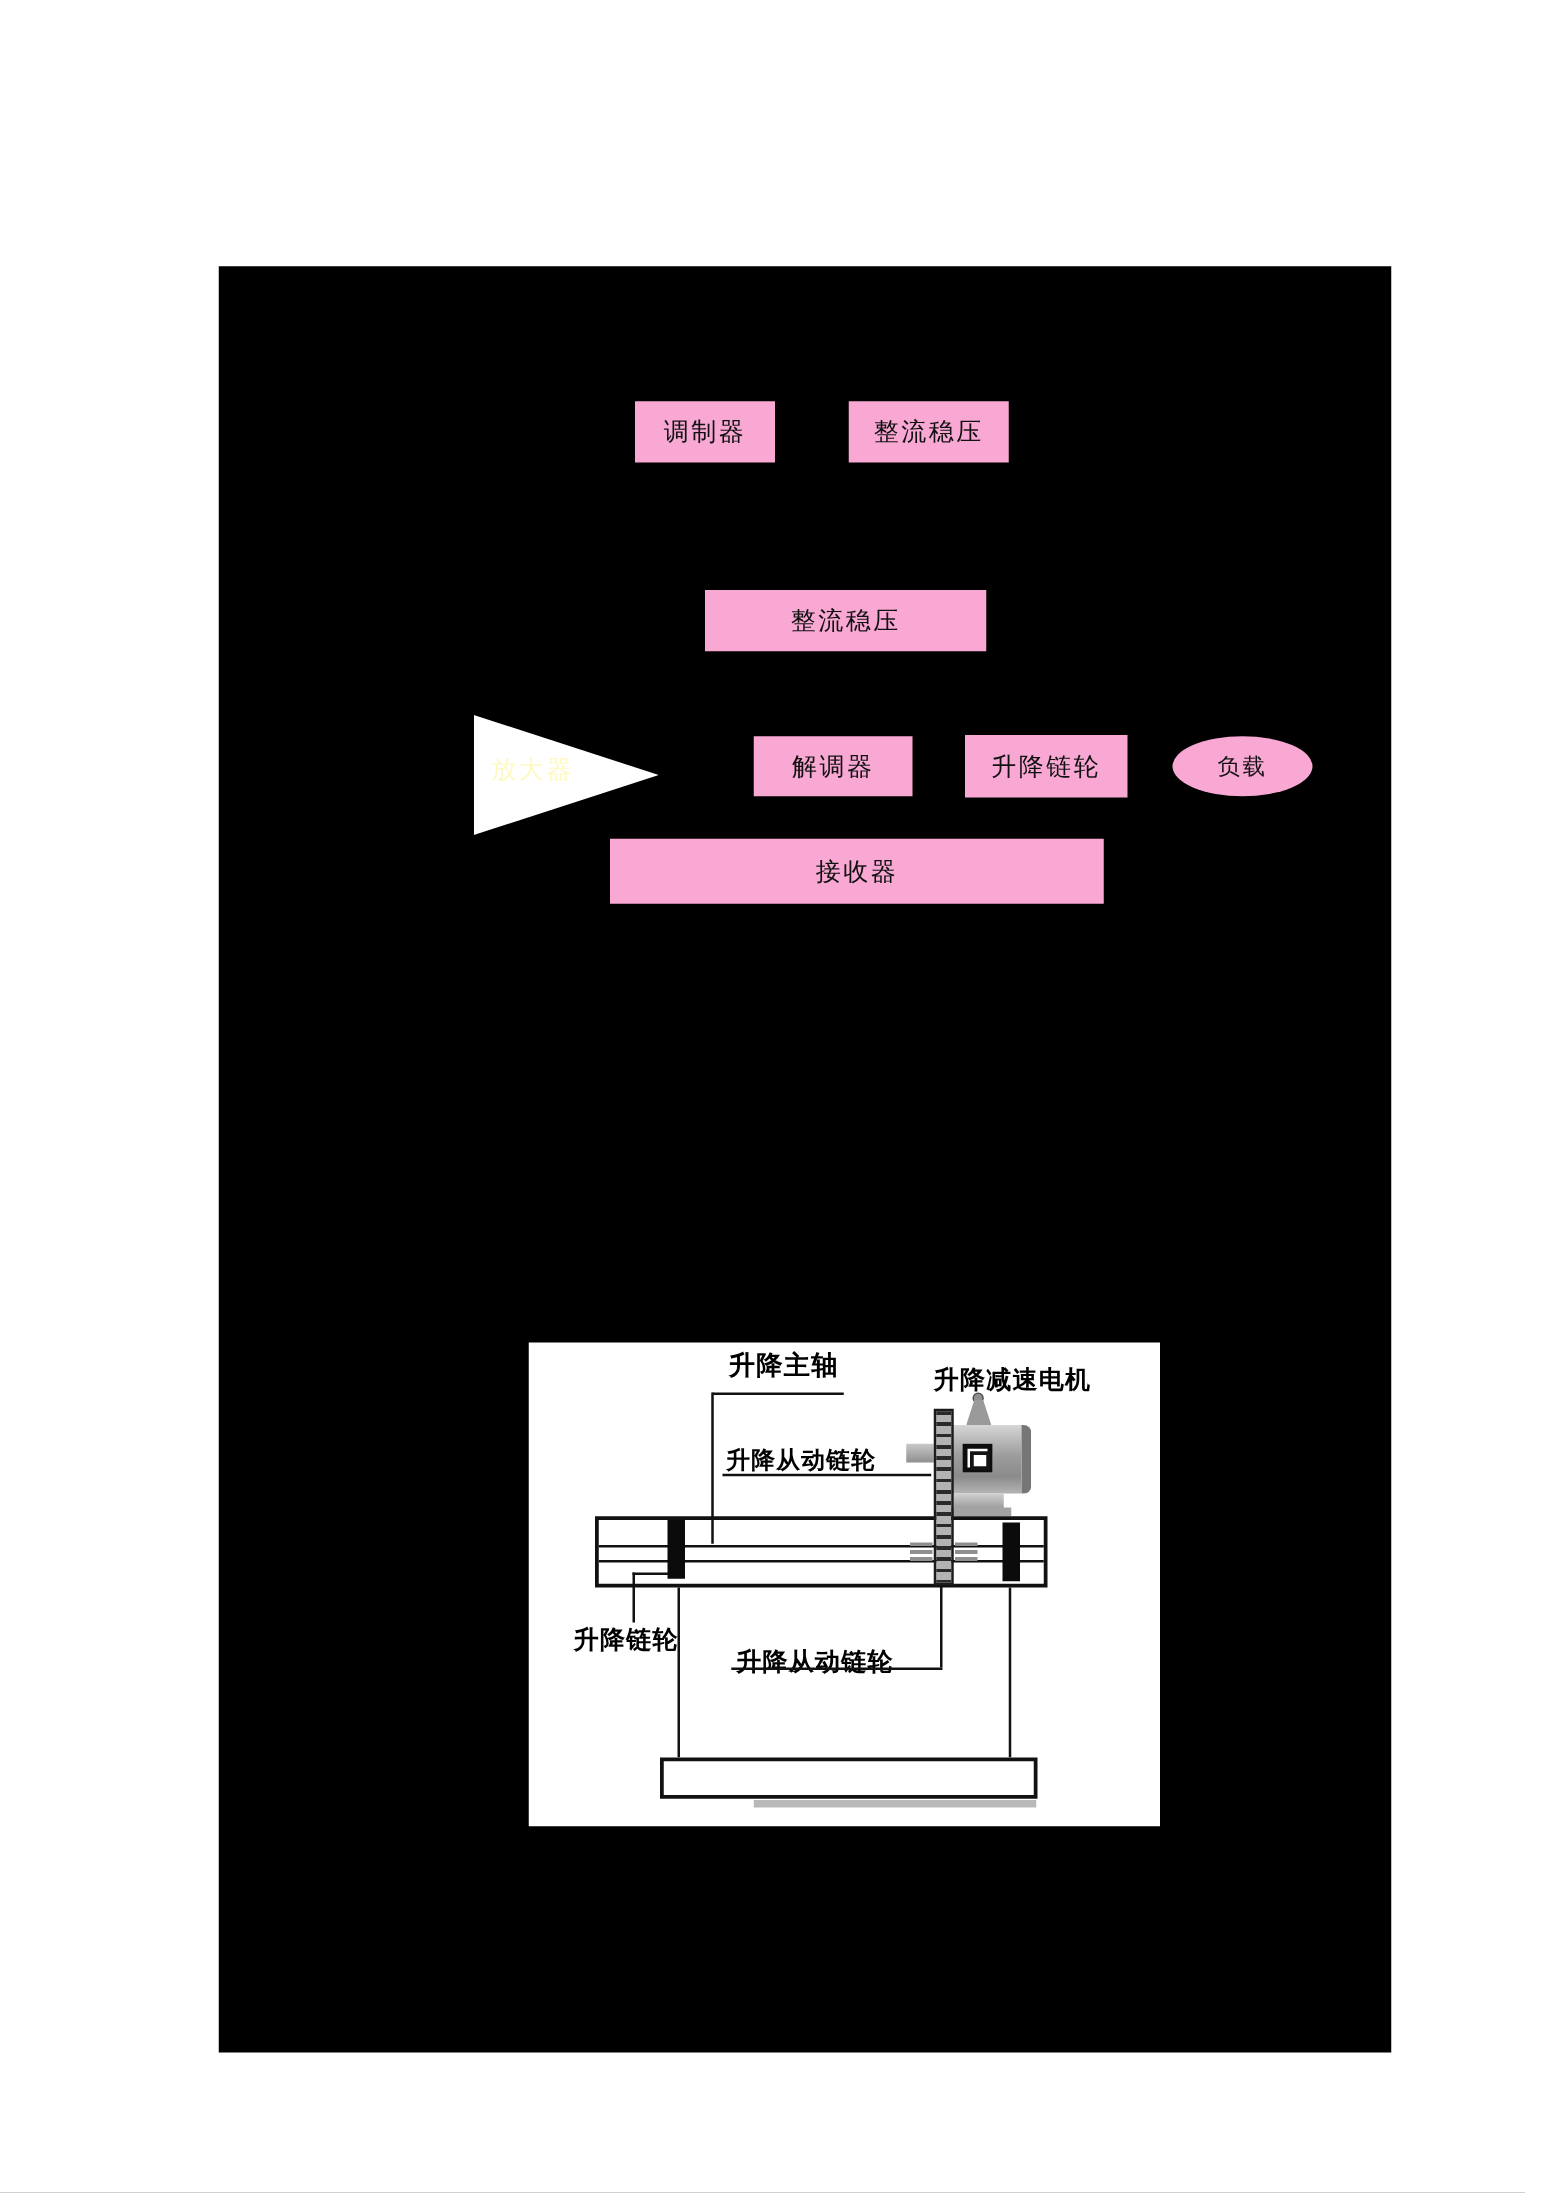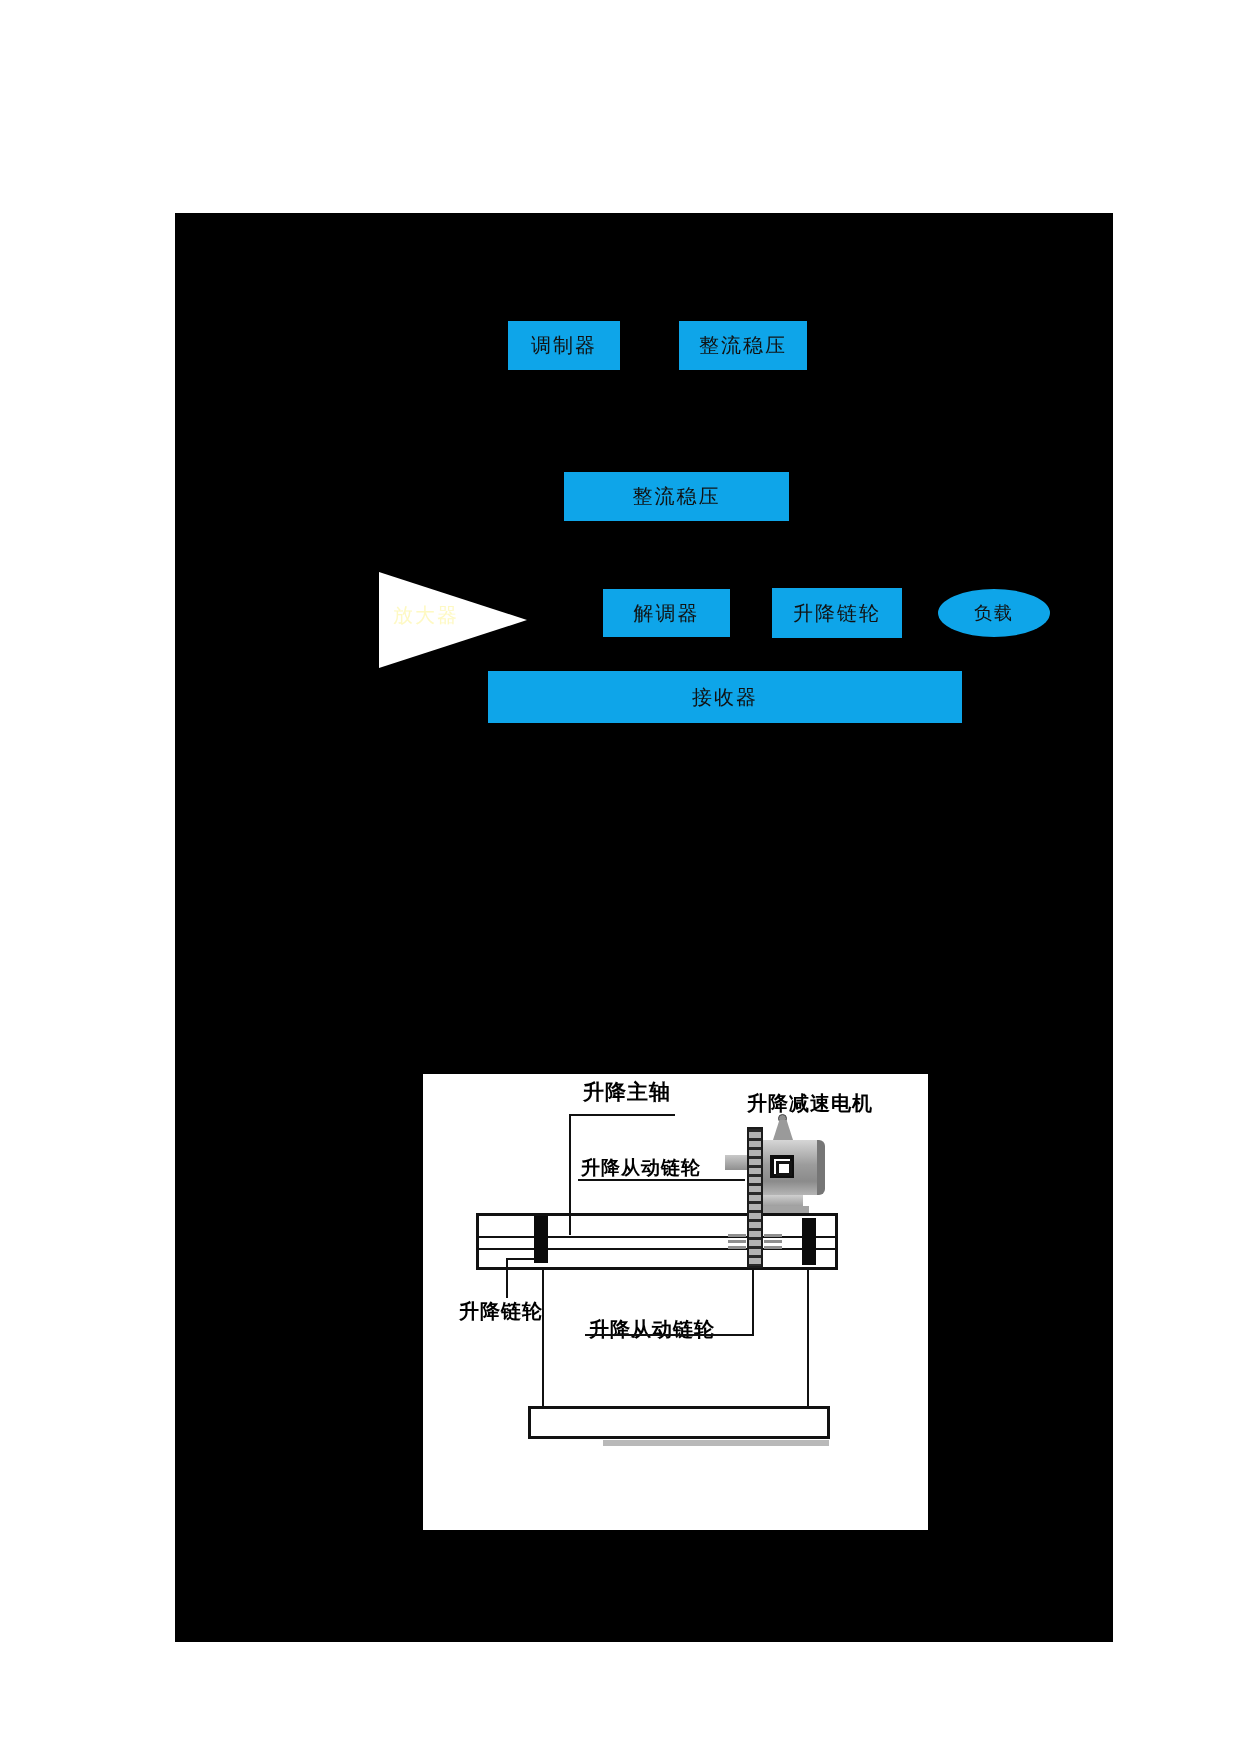--- a/index.html
+++ b/index.html
@@ -1,36 +1,36 @@
 <!DOCTYPE html>
 <html><head>
 <meta charset="utf-8">
 <style>
   html,body{margin:0;padding:0;background:#ffffff;}
   .page{position:relative;width:1240px;height:1754px;background:#ffffff;overflow:hidden;
         font-family:"Liberation Sans","DejaVu Sans",sans-serif;}
   .black-panel{position:absolute;left:175px;top:213px;width:938px;height:1429px;background:#000000;}
 
   
-  .fc-box{position:absolute;background:#0ea5e9;color:#111111;display:flex;align-items:center;
+  .fc-box{position:absolute;background:#f9a8d4;color:#111111;display:flex;align-items:center;
           justify-content:center;font-size:20px;letter-spacing:2px;white-space:nowrap;}
   .fc-modulator{left:333px;top:108px;width:112px;height:49px;}
   .fc-rect-top{left:504px;top:108px;width:128px;height:49px;}
   .fc-rect-mid{left:389px;top:259px;width:225px;height:49px;}
   .fc-demod{left:428px;top:376px;width:127px;height:48px;text-align:right;}
   .fc-clock{left:597px;top:375px;width:130px;height:50px;}
   .fc-load{left:763px;top:376px;width:112px;height:48px;border-radius:50%;font-size:18px;}
-  .fc-receiver{left:313px;top:458px;width:474px;height:52px;}
+  .fc-receiver{left:313px;top:458px;width:395px;height:52px;}
   .fc-amp{position:absolute;left:204px;top:359px;width:148px;height:96px;background:#ffffff;
           clip-path:polygon(0 0,100% 50%,0 100%);}
   .fc-amp-label{position:absolute;left:218px;top:389px;width:120px;color:#fef9c3;font-size:20px;
           letter-spacing:2px;white-space:nowrap;}
 
   
-  .mech{position:absolute;left:248px;top:861px;width:505px;height:456px;background:#ffffff;}
+  .mech{position:absolute;left:248px;top:861px;width:505px;height:387px;background:#ffffff;}
   .mech-label{position:absolute;color:#000000;font-weight:bold;white-space:nowrap;letter-spacing:1px;}
   .lbl-main-shaft{left:160px;top:4px;font-size:21px;}
   .lbl-gear-motor{left:324px;top:16px;font-size:20px;}
   .lbl-drive-sprocket{left:158px;top:81px;font-size:19px;}
   .lbl-lift-sprocket{left:36px;top:224px;font-size:20px;}
   .lbl-driven-sprocket{left:166px;top:242px;font-size:20px;}
 
   .hline{position:absolute;height:2px;background:#111111;}
   .vline{position:absolute;width:2px;background:#111111;}
 

